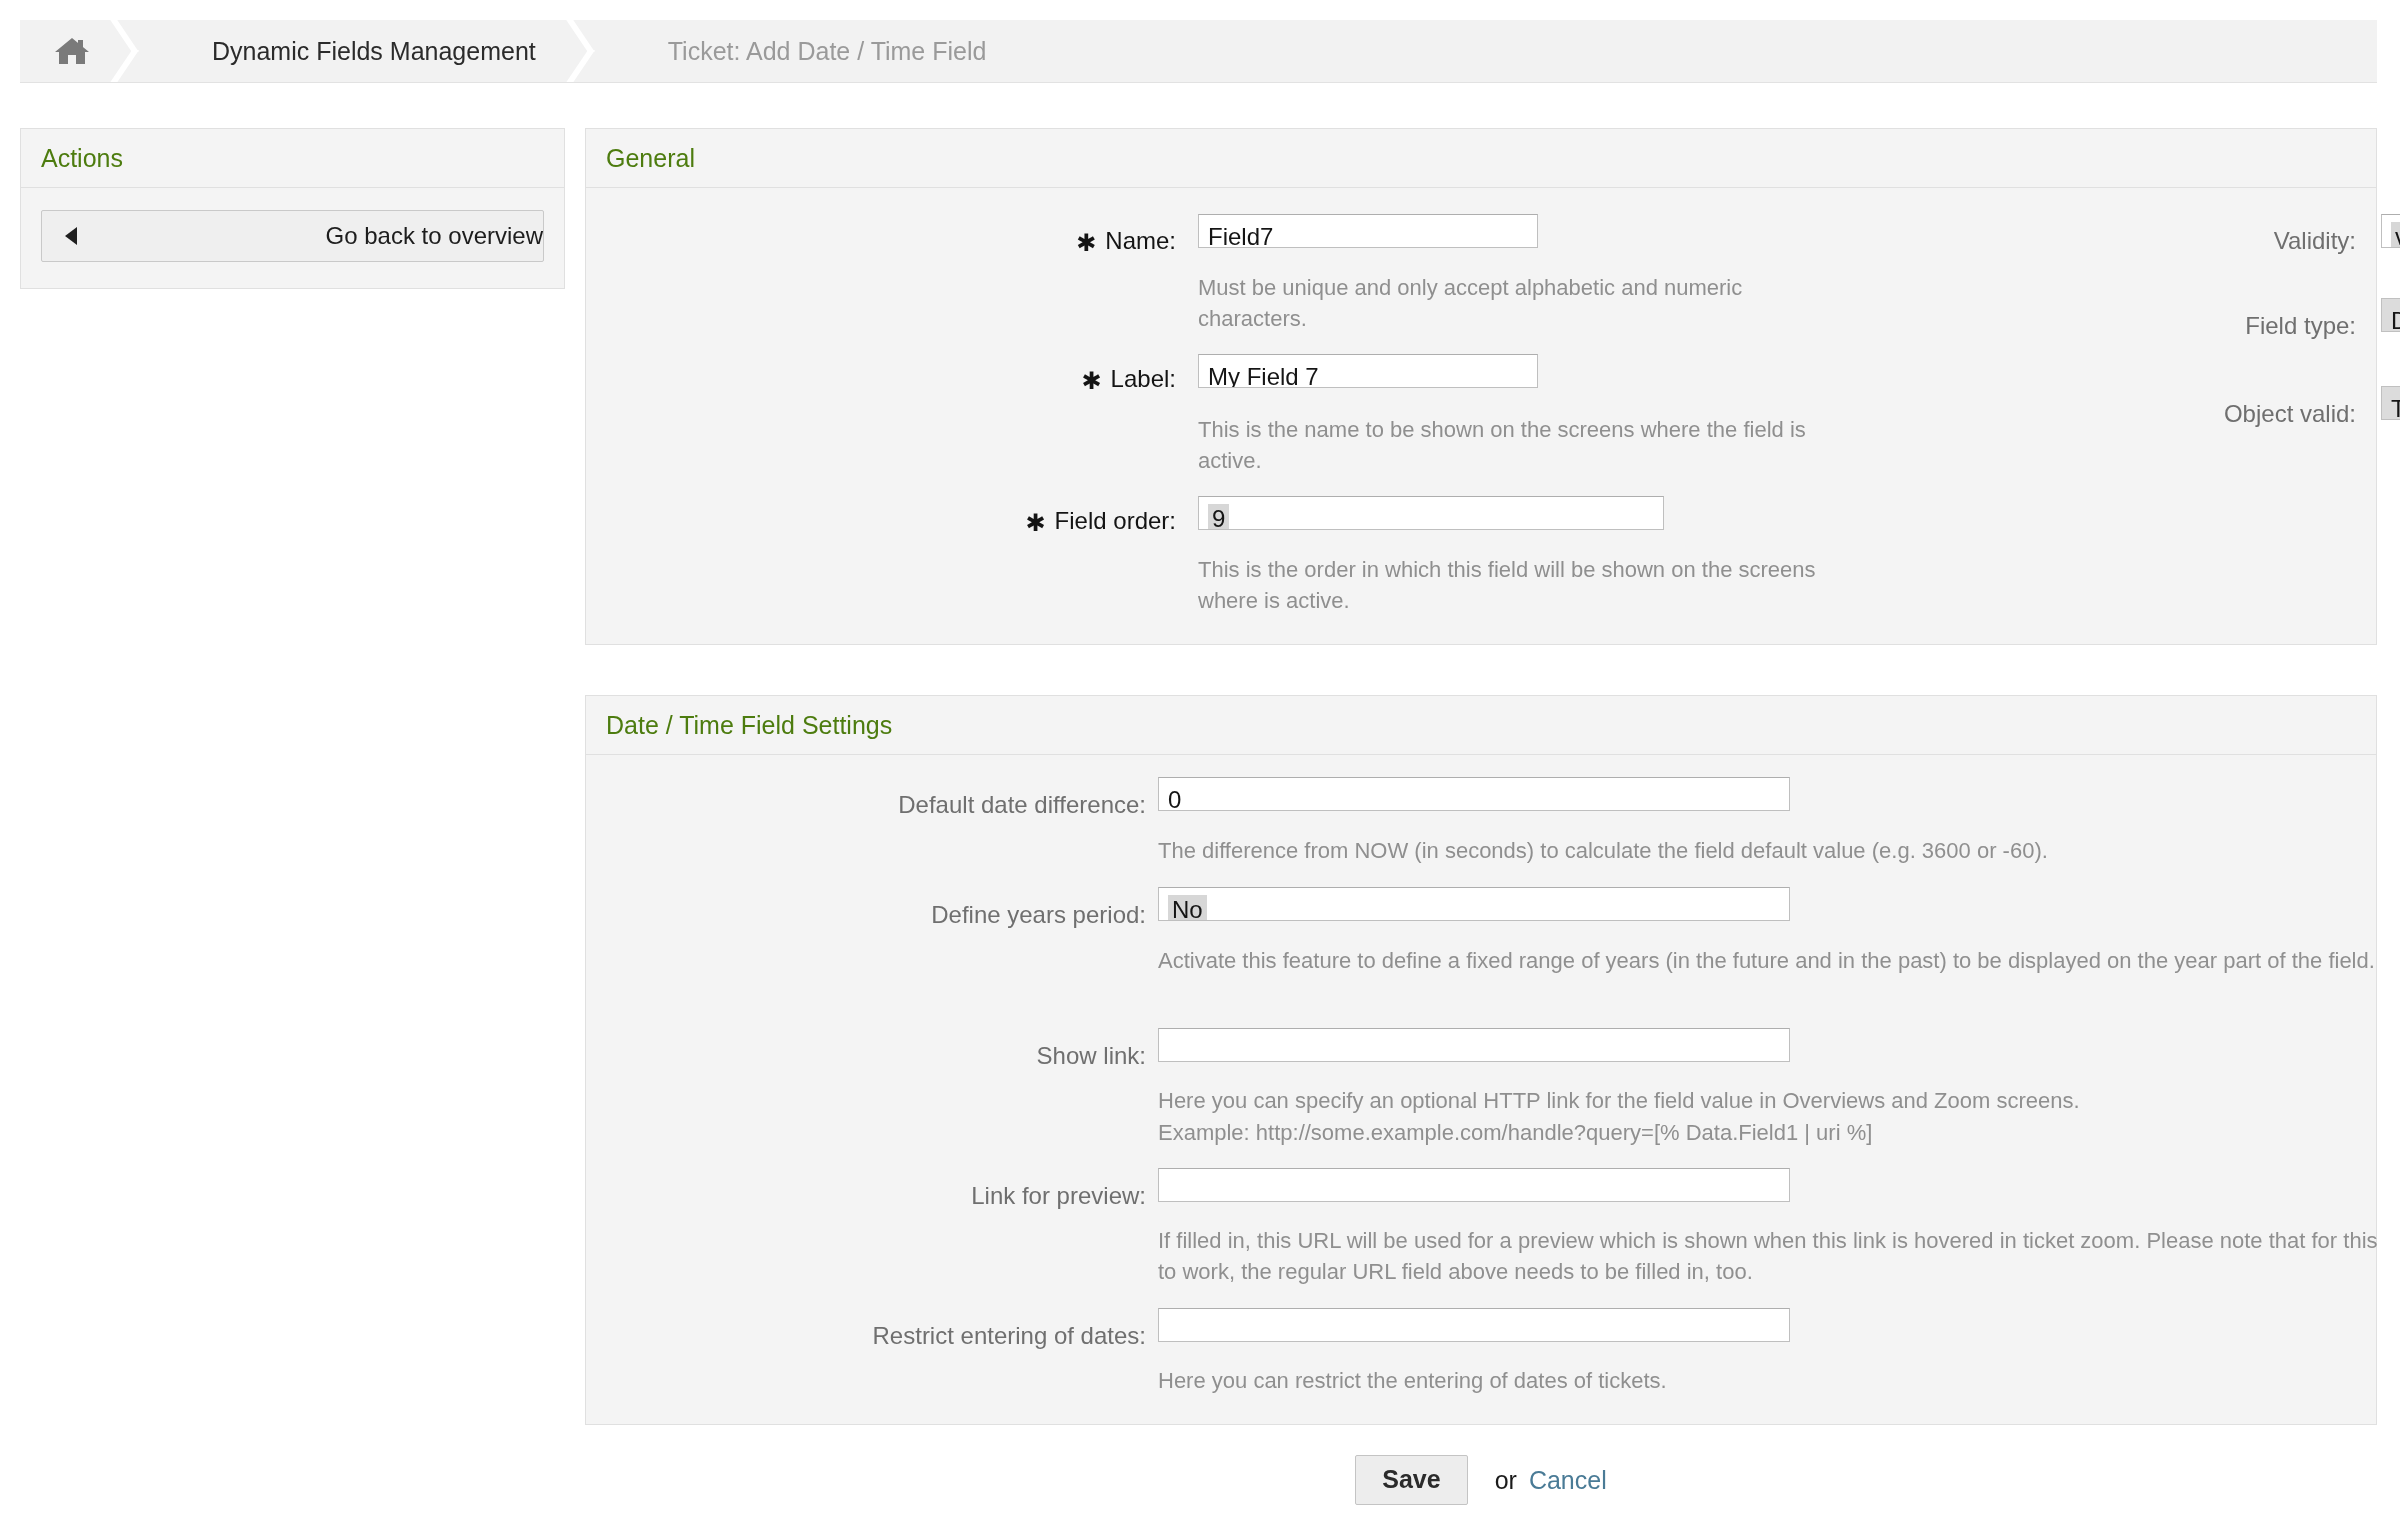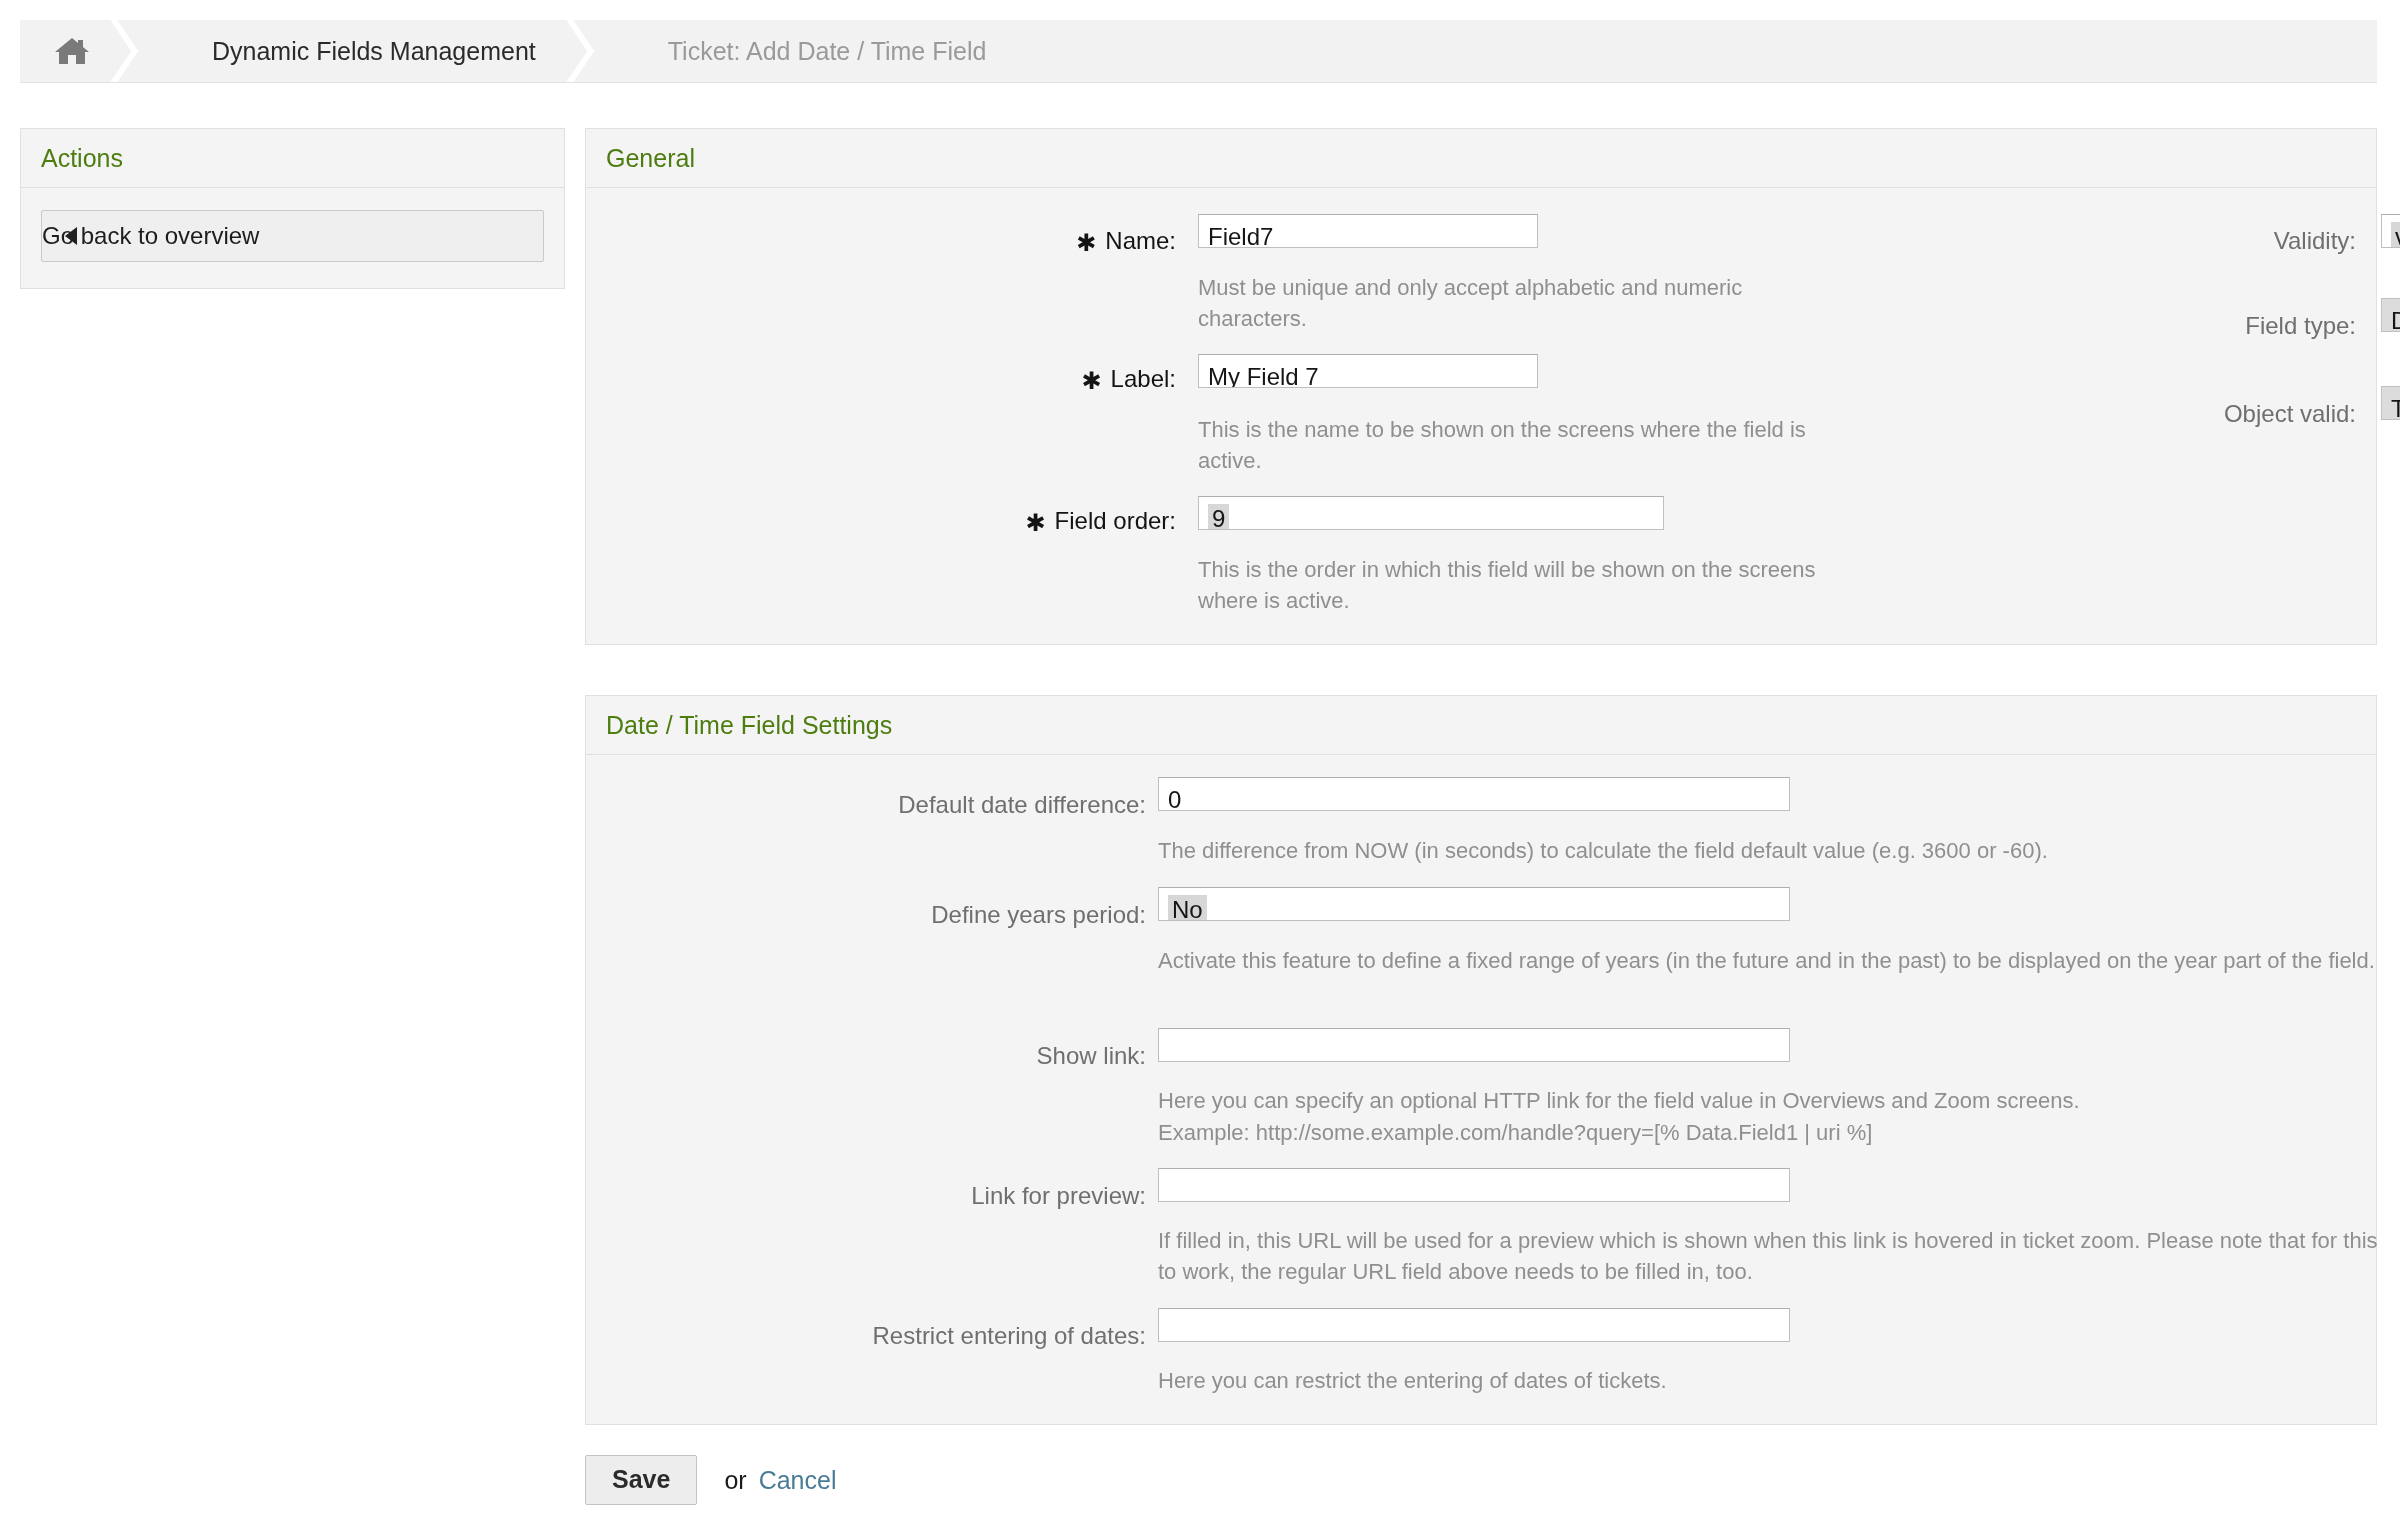--- a/index.html
+++ b/index.html
@@ -95,21 +95,21 @@
 
   .action-button {
     position: relative;
     display: block;
     box-sizing: border-box;
     width: 100%;
     height: 52px;
     background: #efefef;
     border: 1px solid #c9c9c9;
     border-radius: 2px;
-    text-align: left;
+    text-align: right;
     line-height: 50px;
     font-size: 24px;
     color: #1d1d1d;
   }
   .action-button .caret {
     position: absolute;
     left: 23px;
     top: 50%;
     transform: translateY(-50%);
     width: 0;
@@ -191,20 +191,21 @@
   .gp { position: absolute; }
 
   
   .footer {
     position: absolute;
     left: 585px;
     top: 1455px;
     width: 1792px;
     display: flex;
     align-items: center;
+    justify-content: center;
   }
   .save-button {
     box-sizing: border-box;
     background: #ededed;
     border: 1px solid #c4c4c4;
     border-radius: 2px;
     font-size: 25px;
     font-weight: bold;
     color: #2b2b2b;
     padding: 11px 26px 12px 26px;

